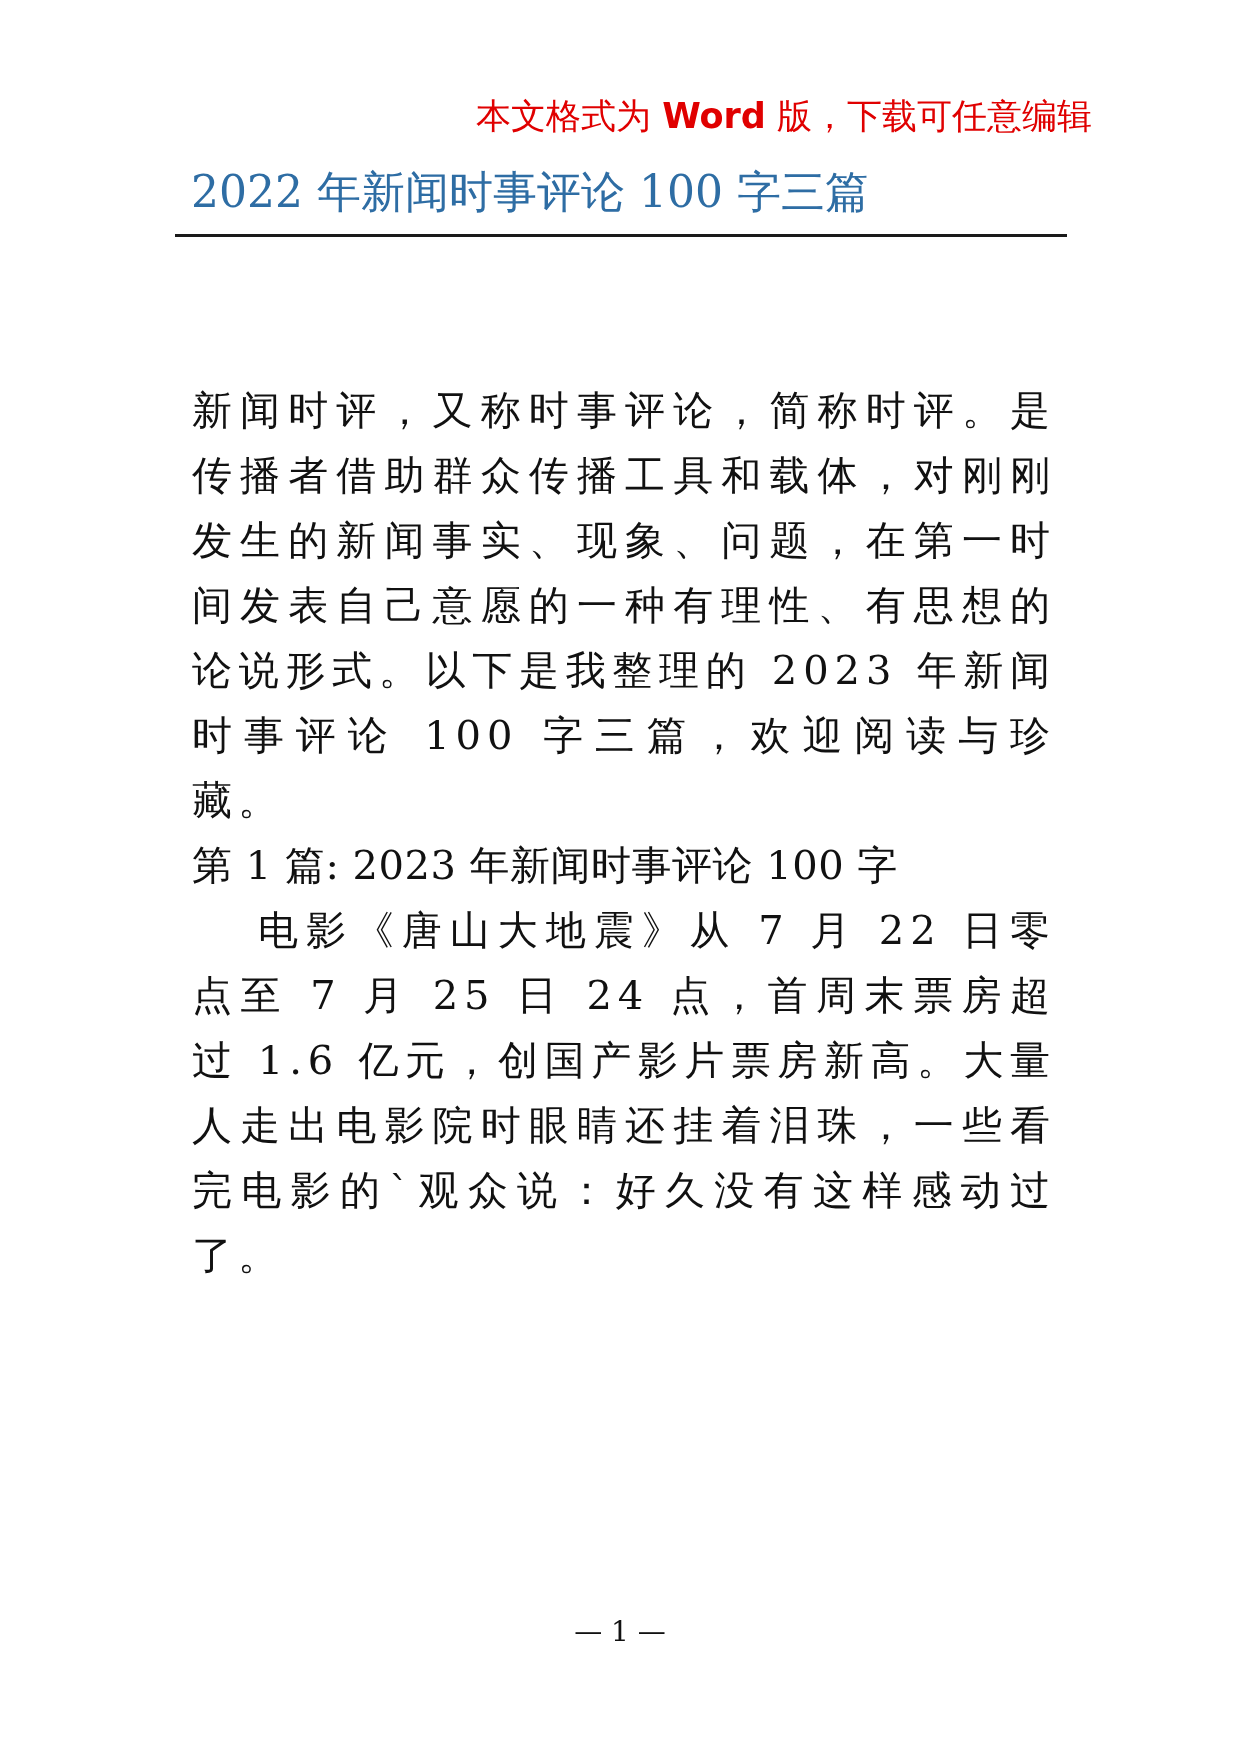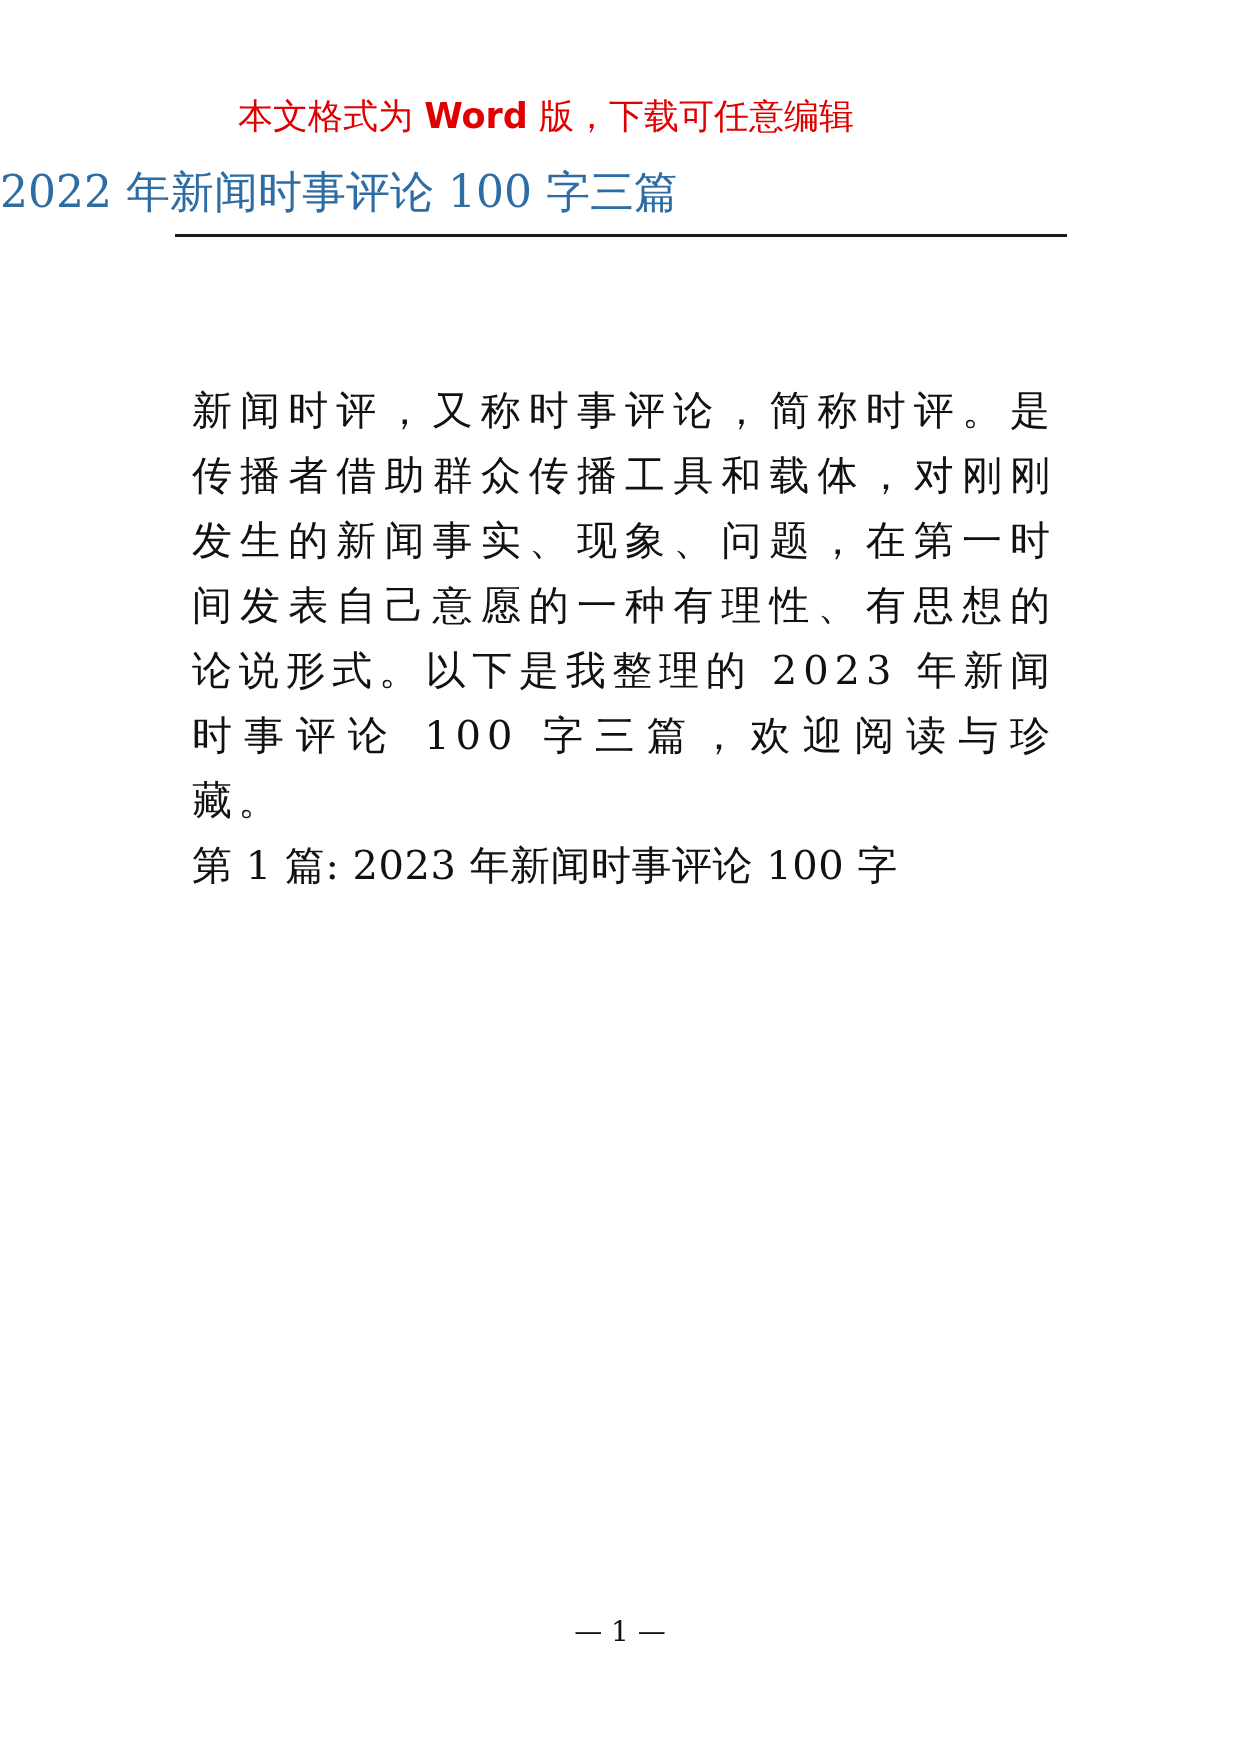--- a/index.html
+++ b/index.html
@@ -13,36 +13,36 @@
       position: relative;
       overflow: hidden;
       font-family: "DejaVu Serif", "Liberation Serif", serif;
       color: #111111;
     }
     .banner {
       position: absolute;
       top: 92px;
       left: 0;
       width: 1092px;
-      text-align: center;
+      text-align: right;
       font-family: "DejaVu Sans", "Liberation Sans", sans-serif;
       font-size: 35px;
       line-height: 48px;
       color: #e00000;
       letter-spacing: 0px;
     }
     .banner .word {
       font-weight: bold;
     }
     .title {
       position: absolute;
       top: 162px;
       left: 0;
       width: 1060px;
-      text-align: left;
+      text-align: center;
       font-family: "DejaVu Serif", "Liberation Serif", serif;
       font-size: 44px;
       line-height: 60px;
       color: #2e6da4;
     }
     .rule {
       position: absolute;
       top: 234px;
       left: 175px;
       width: 892px;
@@ -88,15 +88,16 @@
   <span>本文格式为 </span><span class="word">Word</span><span> 版，下载可任意编辑</span>
 </div>
 
 <div class="title">2022 年新闻时事评论 100 字三篇</div>
 
 <div class="rule"></div>
 
 <div class="content">
   <p>新闻时评，又称时事评论，简称时评。是传播者借助群众传播工具和载体，对刚刚发生的新闻事实、现象、问题，在第一时间发表自己意愿的一种有理性、有思想的论说形式。以下是我整理的 2023 年新闻时事评论 100 字三篇，欢迎阅读与珍藏。</p>
   <p class="heading">第 1 篇: 2023 年新闻时事评论 100 字</p>
+  <p class="indent">电影《唐山大地震》从 7 月 22 日零点至 7 月 25 日 24 点，首周末票房超过 1.6 亿元，创国产影片票房新高。大量人走出电影院时眼睛还挂着泪珠，一些看完电影的`观众说：好久没有这样感动过了。</p>
 </div>
 
 <div class="page-number">— 1 —</div>
 
 </body></html>

